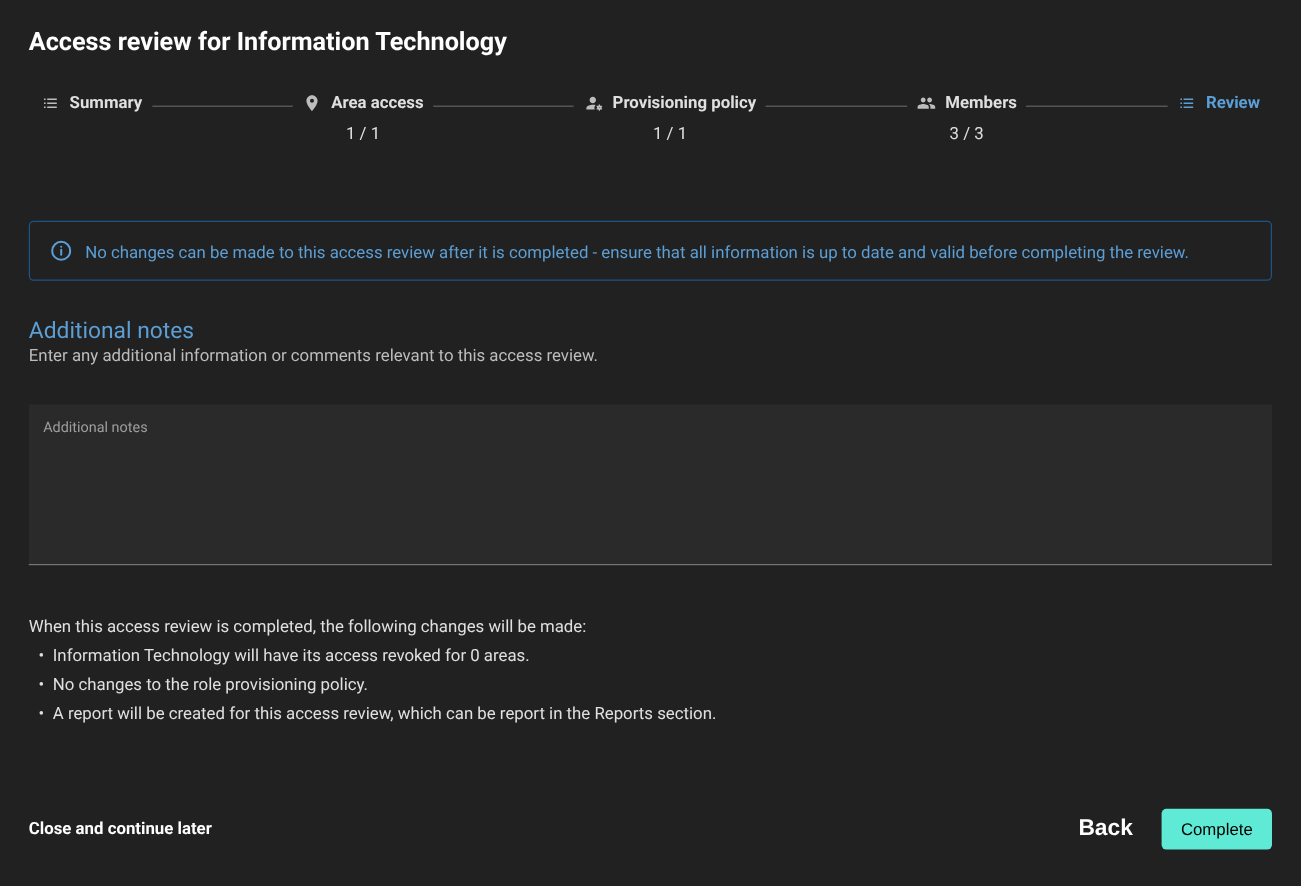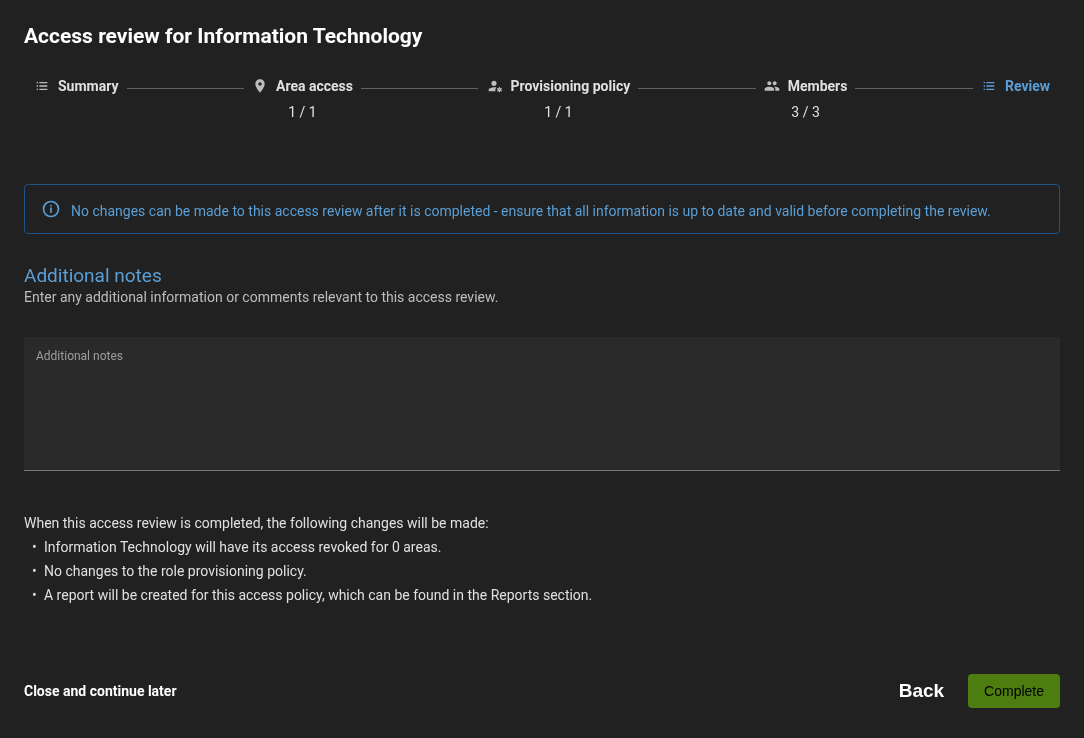--- a/index.html
+++ b/index.html
@@ -182,21 +182,21 @@
     }
     .btn-back {
       font-size: 19px;
       font-weight: 700;
       color: #fff;
       cursor: pointer;
       background: none;
       border: none;
     }
     .btn-complete {
-      background-color: #4d7c0f;
+      background-color: #5eead4;
       color: #000;
       font-size: 14px;
       font-weight: 500;
       padding: 9px 16px;
       border: none;
       border-radius: 4px;
       cursor: pointer;
     }
   </style>
 </head>
@@ -287,21 +287,21 @@
 
   <div class="textarea-wrap">
     <span class="textarea-label">Additional notes</span>
     <textarea class="textarea-field" style=""></textarea>
   </div>
 
   <div class="changes-intro">When this access review is completed, the following changes will be made:</div>
   <ul class="changes-list">
     <li>Information Technology will have its access revoked for 0 areas.</li>
     <li>No changes to the role provisioning policy.</li>
-    <li>A report will be created for this access policy, which can be found in the Reports section.</li>
+    <li>A report will be created for this access review, which can be report in the Reports section.</li>
   </ul>
 </div>
 
 <div class="footer">
   <div class="footer-left">Close and continue later</div>
   <div class="footer-right">
     <button class="btn-back">Back</button>
     <button class="btn-complete">Complete</button>
   </div>
 </div>

